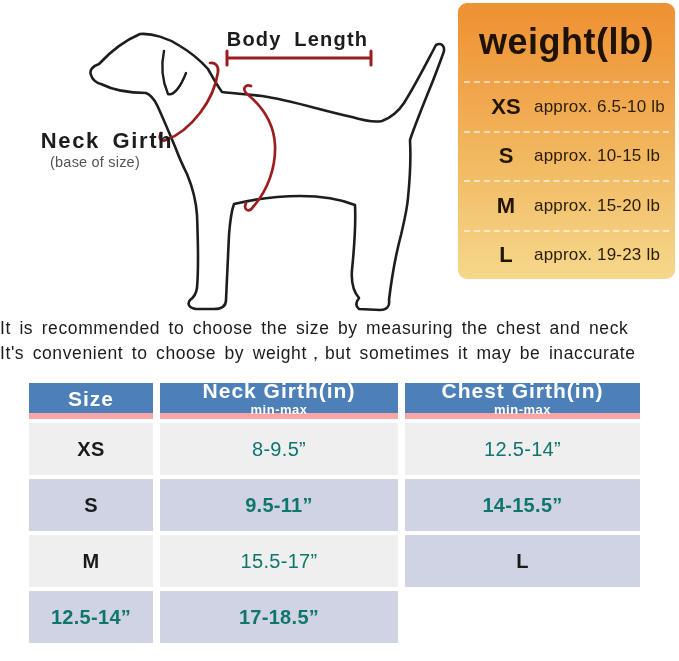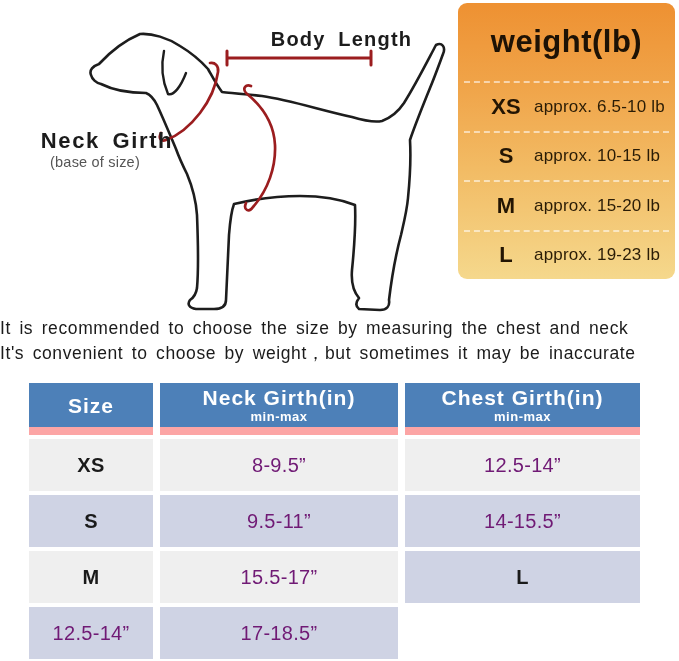--- a/index.html
+++ b/index.html
@@ -8,21 +8,21 @@
     font-family:"Liberation Sans", sans-serif; position:relative;
   }
   .canvas { position:absolute; left:0; top:0; width:679px; height:661px; background:#fff; }
 
   
   .dog-area { position:absolute; left:0; top:0; width:460px; height:330px; }
   .dog-area svg { position:absolute; left:0; top:0; }
   .lbl { position:absolute; color:#1c1c1c; white-space:nowrap; }
   .lbl-body-length {
     left:220px; top:28px; width:155px; text-align:center;
-    font-size:20px; font-weight:600; letter-spacing:1.2px; word-spacing:6px;margin-left:44px;
+    font-size:20px; font-weight:600; letter-spacing:1.2px; word-spacing:6px;
   }
   .lbl-neck-girth {
     left:28px; top:128px; width:158px; text-align:center;
     font-size:22px; font-weight:600; letter-spacing:1.6px; word-spacing:5px;
   }
   .lbl-neck-sub {
     left:16px; top:154px; width:158px; text-align:center;
     font-size:14.5px; color:#555555; letter-spacing:0.2px;
   }
   .lbl-breast-girth {
@@ -32,21 +32,21 @@
 
   
   .weight-panel {
     position:absolute; left:458px; top:3px; width:217px; height:276px;
     border-radius:9px; box-sizing:border-box;
     background:linear-gradient(180deg,#ee9132 0%, #f0a449 30%, #f2bb64 60%, #f5d88c 100%);
     display:flex; flex-direction:column; overflow:hidden;
   }
   .wp-title {
     flex:0 0 78px; display:flex; align-items:center; justify-content:center;
-    font-size:31px; font-weight:bold; color:#1d1205; letter-spacing:0.5px;
+    font-size:36px; font-weight:bold; color:#1d1205; letter-spacing:0.5px;
   }
   .wp-row {
     flex:1 1 auto; display:flex; align-items:center;
     padding-left:24px; gap:10px; box-sizing:border-box;
     border-top:2px dashed rgba(255,255,255,0.55);
     margin:0 6px;
   }
   .wp-size { width:36px; text-align:center; font-size:22px; font-weight:bold; color:#231503; }
   .wp-val  { font-size:17px; color:#2a1c06; letter-spacing:0.2px; }
 
@@ -57,33 +57,33 @@
     letter-spacing:0.6px; word-spacing:3px; white-space:nowrap;
   }
 
   
   .size-table {
     position:absolute; left:29px; top:383px; width:611px;
     display:grid; grid-template-columns:124px 238px 235px;
     column-gap:7px; row-gap:4px;
   }
   .th {
-    background:#4d80b8; border-bottom:8px solid #fca5a5;
-    height:52px; box-sizing:border-box; color:#ffffff;
+    background:#4d80b8; border-bottom:6px solid #fca5a5;
+    height:36px; box-sizing:border-box; color:#ffffff;
     display:flex; flex-direction:column; align-items:center; justify-content:center;
   }
   .th-main { font-size:21px; font-weight:bold; letter-spacing:1px; line-height:23px; }
   .th-sub  { font-size:13px; font-weight:bold; letter-spacing:0.5px; line-height:15px; }
   .td {
     height:52px; display:flex; align-items:center; justify-content:center;
-    font-size:20px; color:#701a75; letter-spacing:0.3px;
+    font-size:20px; color:#0f766e; letter-spacing:0.3px;
   }
   .td.size-col { font-weight:bold; color:#1a1a1a; }
   .row-odd  { background:#efefef; }
-  .row-even { background:#cfd3e4; }
+  .row-even { background:#cfd3e4;font-weight:bold; }
 </style>
 </head>
 <body>
 
 <div class="canvas">
 
   <div class="dog-area">
     <svg width="460" height="330" viewBox="0 0 460 330">
 
       <path fill="none" stroke="#1d1d1d" stroke-width="2.6" stroke-linecap="round" stroke-linejoin="round" d="M 99 64

